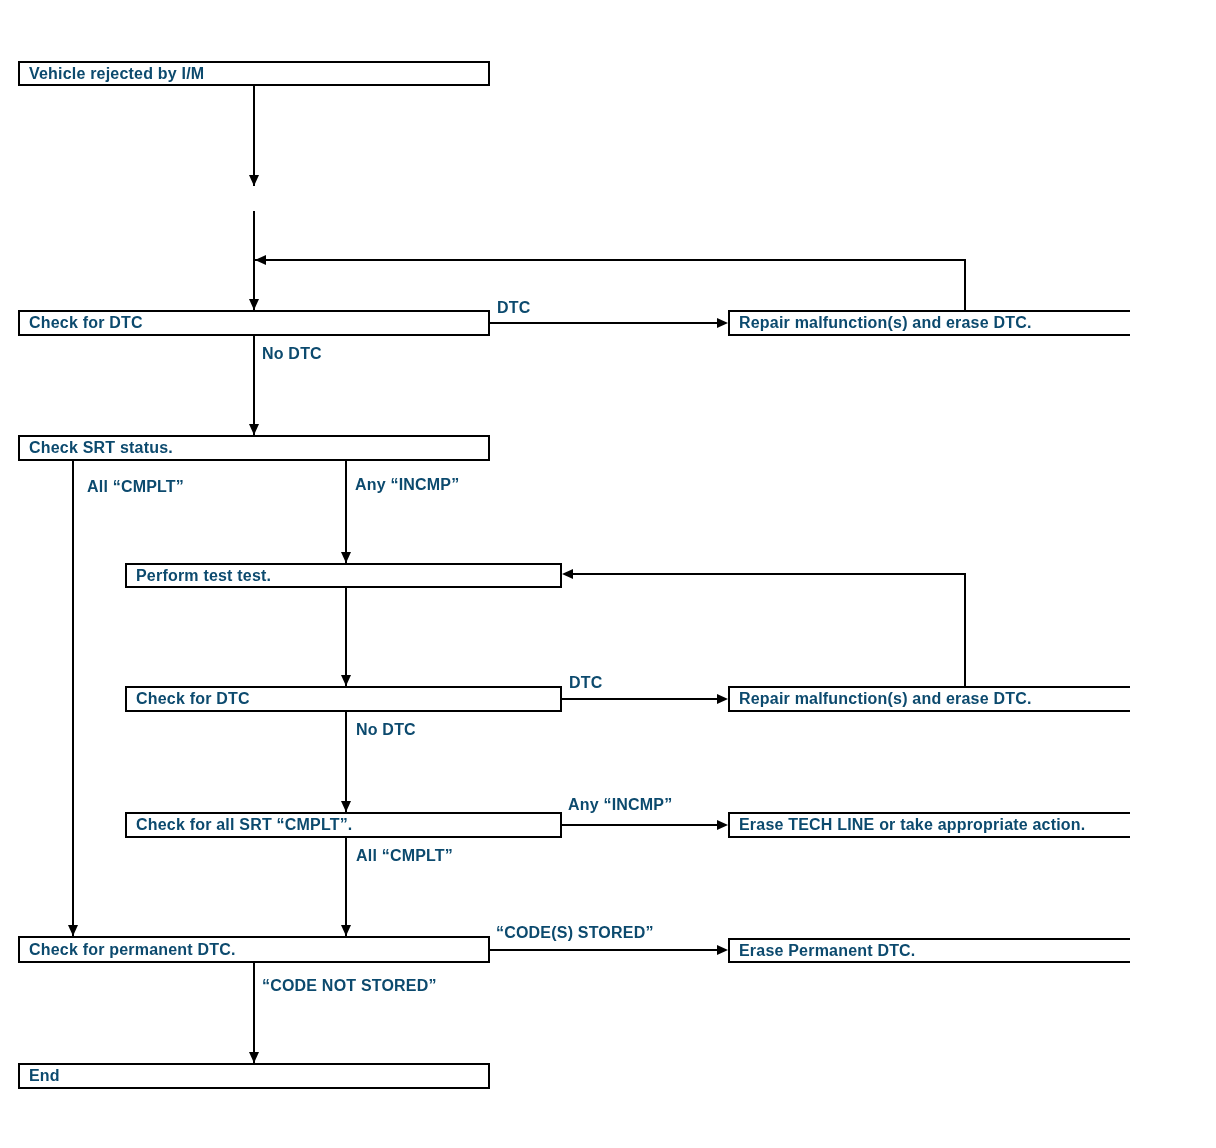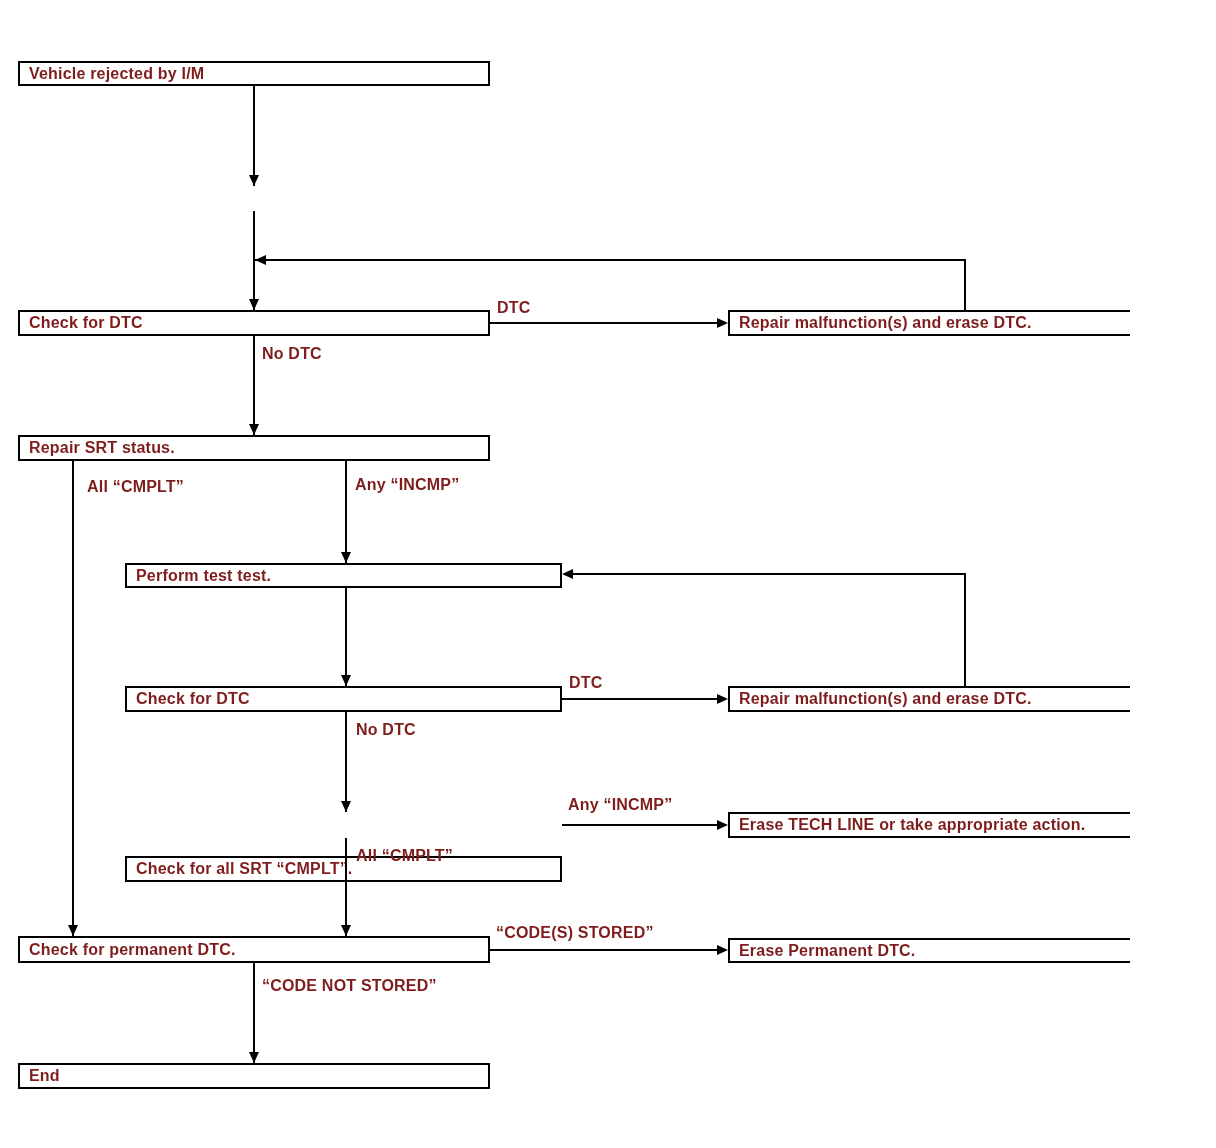--- a/index.html
+++ b/index.html
@@ -1,21 +1,21 @@
 <!DOCTYPE html>
 <html><head>
 <meta charset="utf-8">
 <style>
   html,body{margin:0;padding:0;background:#ffffff;}
   .canvas{
     position:relative;
     width:1130px;height:1148px;
     background:#ffffff;
     font-family:"Liberation Sans", sans-serif;
-    color:#7f1d1d;
+    color:#0c4a6e;
     overflow:hidden;
   }
   .node{
     position:absolute;
     box-sizing:border-box;
     border:2px solid #000;
     background:#fff;
     display:flex;
     align-items:center;
     padding-left:9px;
@@ -40,25 +40,25 @@
   .arrow.right{border-top:5px solid transparent;border-bottom:5px solid transparent;border-left:11px solid #000;}
 </style>
 </head>
 <body>
 
 <div class="canvas">
 
   <div class="node" style="left:18px;top:61px;width:472px;height:25px">Vehicle rejected by I/M</div>
   <div class="node" style="left:18px;top:310px;width:472px;height:26px">Check for DTC</div>
   <div class="node" style="left:728px;top:310px;width:470px;height:26px">Repair malfunction(s) and erase DTC.</div>
-  <div class="node" style="left:18px;top:435px;width:472px;height:26px">Repair SRT status.</div>
+  <div class="node" style="left:18px;top:435px;width:472px;height:26px">Check SRT status.</div>
   <div class="node" style="left:125px;top:563px;width:437px;height:25px">Perform test test.</div>
   <div class="node" style="left:125px;top:686px;width:437px;height:26px">Check for DTC</div>
   <div class="node" style="left:728px;top:686px;width:470px;height:26px">Repair malfunction(s) and erase DTC.</div>
-  <div class="node" style="left:125px;top:856px;width:437px;height:26px">Check for all SRT “CMPLT”.</div>
+  <div class="node" style="left:125px;top:812px;width:437px;height:26px">Check for all SRT “CMPLT”.</div>
   <div class="node" style="left:728px;top:812px;width:470px;height:26px">Erase TECH LINE or take appropriate action.</div>
   <div class="node" style="left:18px;top:936px;width:472px;height:27px">Check for permanent DTC.</div>
   <div class="node" style="left:728px;top:938px;width:470px;height:25px">Erase Permanent DTC.</div>
   <div class="node" style="left:18px;top:1063px;width:472px;height:26px">End</div>
 
   <div class="vline" style="left:253px;top:86px;height:100px"></div>
   <div class="arrow down" style="left:249px;top:175px"></div>
 
   <div class="vline" style="left:253px;top:211px;height:99px"></div>
   <div class="arrow down" style="left:249px;top:299px"></div>

